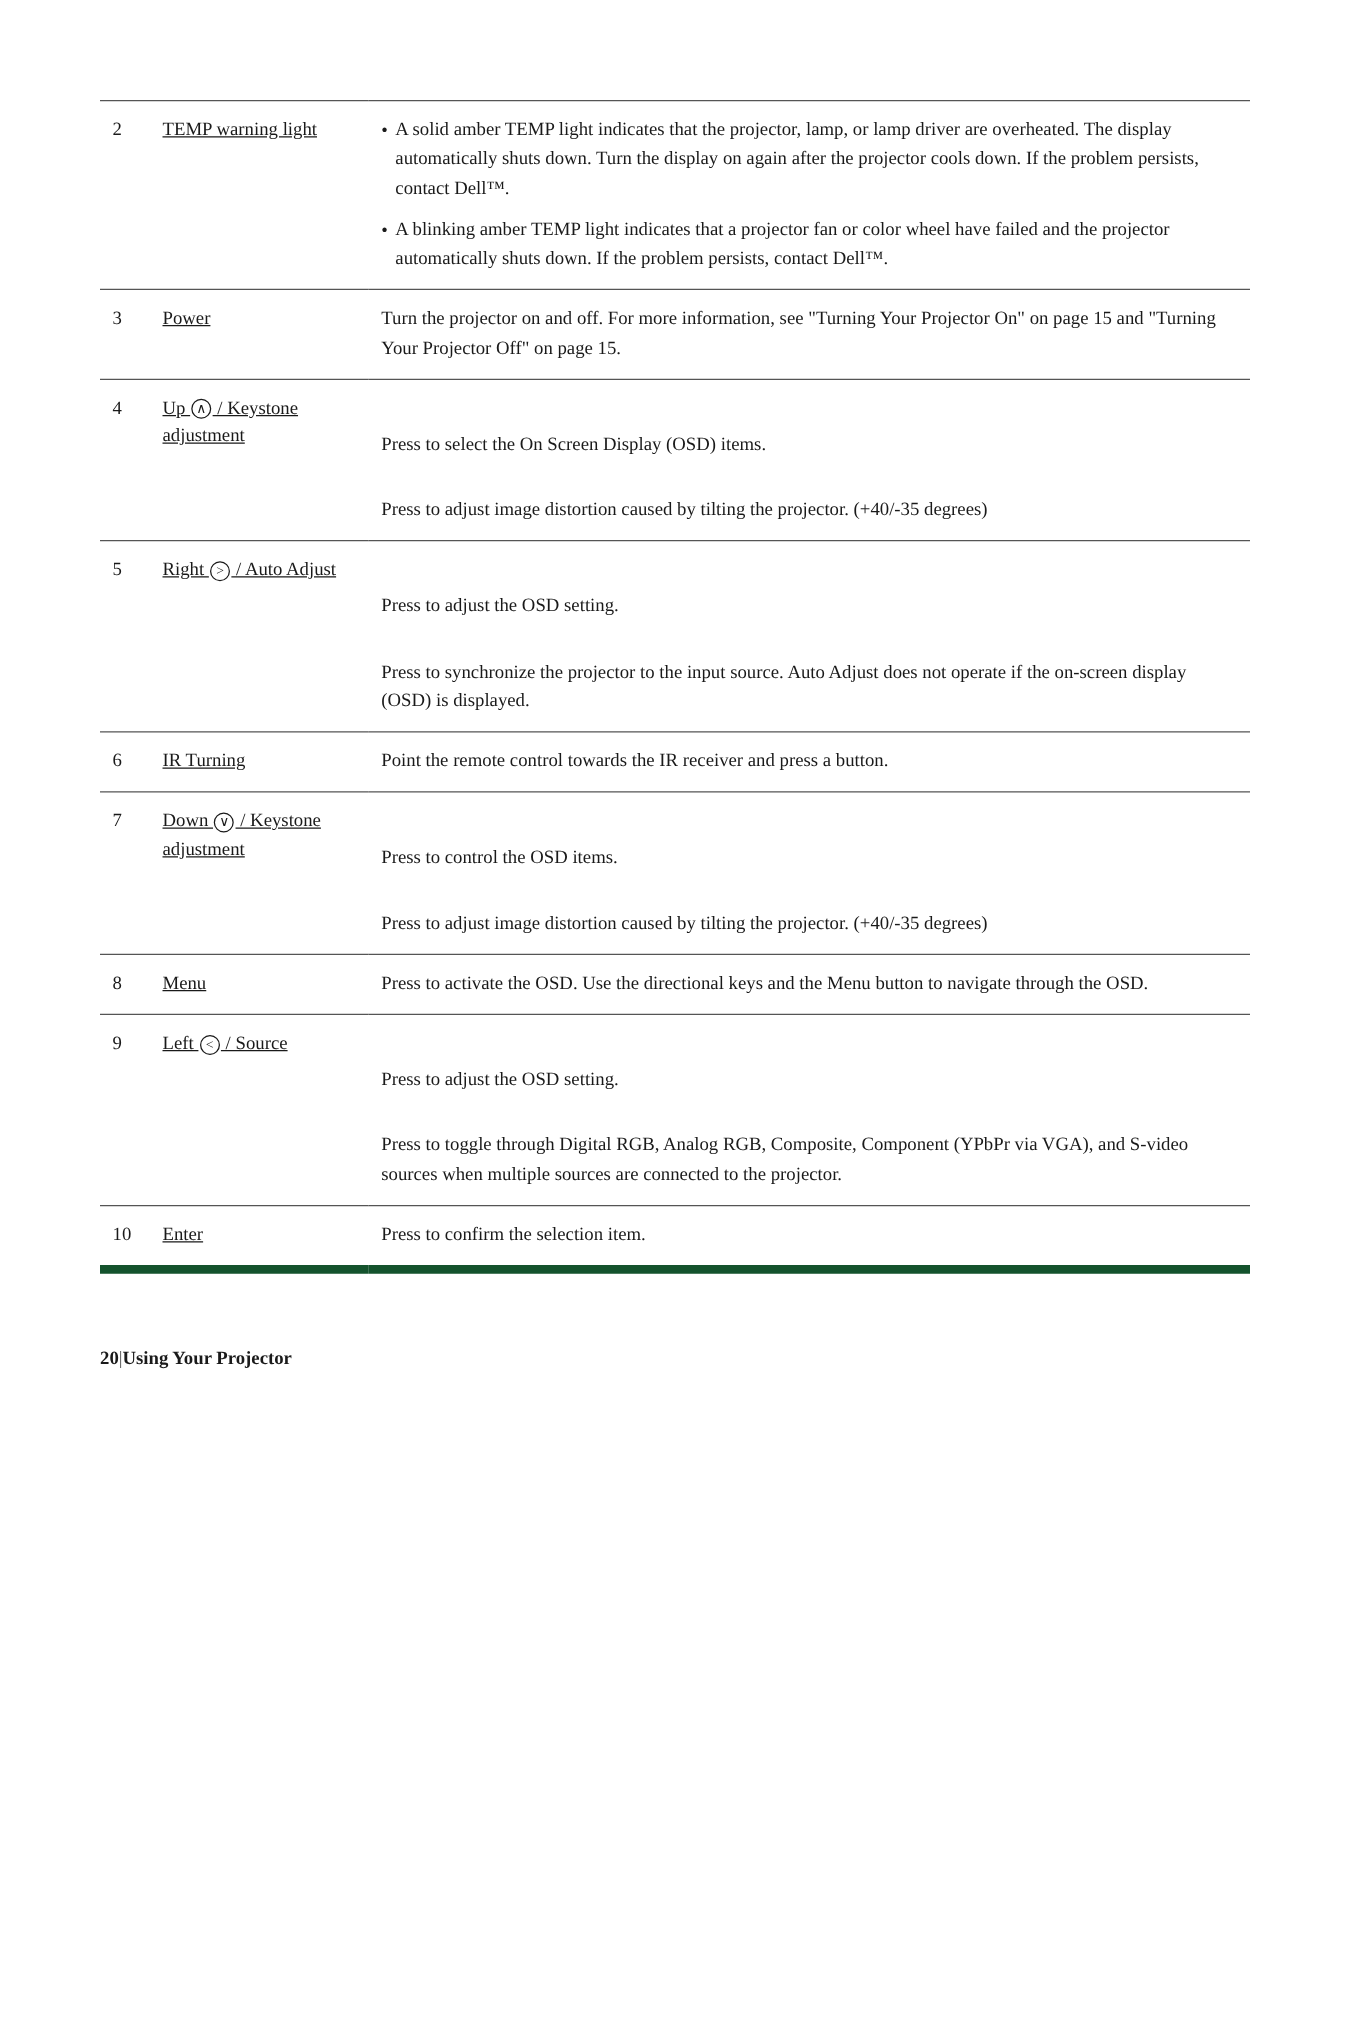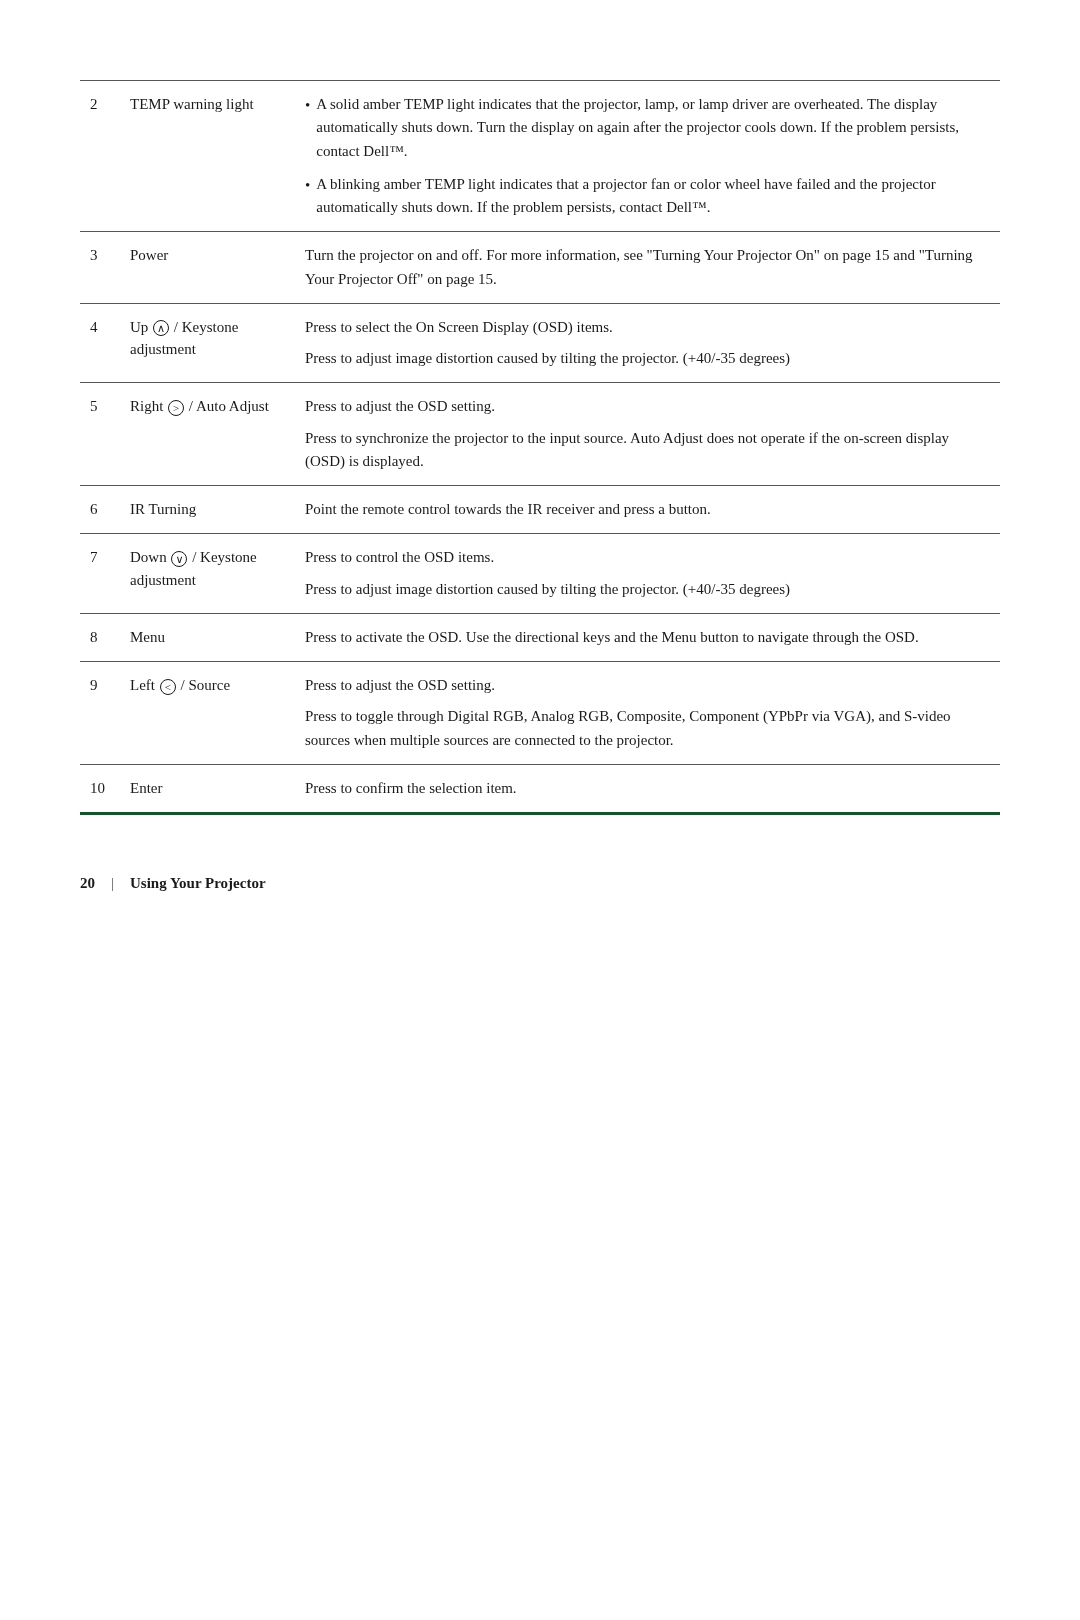--- a/index.html
+++ b/index.html
@@ -27,40 +27,41 @@
       width: 100%;
       border-collapse: collapse;
       margin-top: 20px;
     }
 
     table tr {
       border-top: 1px solid #555;
     }
 
     table tr:last-child {
-      border-bottom: 3px solid #14532d;
+      border-bottom: 7px solid #14532d;
     }
 
     table td {
       padding: 12px 10px;
       vertical-align: top;
       line-height: 1.5;
     }
 
     td.num-col {
       width: 40px;
       font-size: 15px;
       padding-right: 6px;
       white-space: nowrap;
     }
 
     td.label-col {
       width: 175px;
       font-size: 15px;
       padding-right: 14px;
+      text-decoration: underline;
     }
 
     td.desc-col {
       font-size: 15px;
       line-height: 1.55;
     }
 
     .circle-icon {
       display: inline-block;
       width: 16px;
@@ -88,35 +89,35 @@
       margin-right: 6px;
       margin-top: 1px;
     }
 
     .bullet-text {
       flex: 1;
     }
 
     .desc-para {
       margin-bottom: 8px;
+      margin-top: 29px;
     }
 
     .desc-para:last-child {
       margin-bottom: 0;
     }
 
     strong {
       font-weight: normal;
     }
 
     .footer-area {
       margin-top: 60px;
       display: flex;
       align-items: center;
-      gap: 16px;
     }
 
     .footer-page-num {
       font-weight: bold;
       font-size: 15px;
     }
 
     .footer-sep {
       font-size: 15px;
       color: #555;

